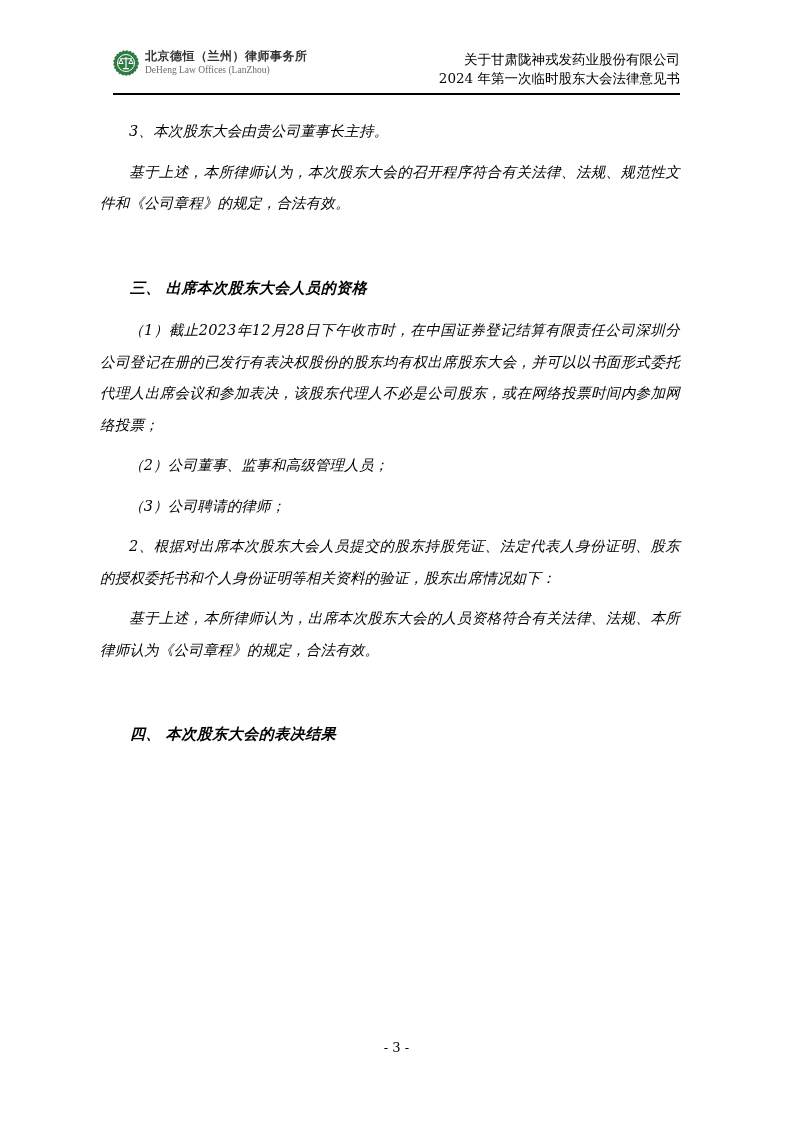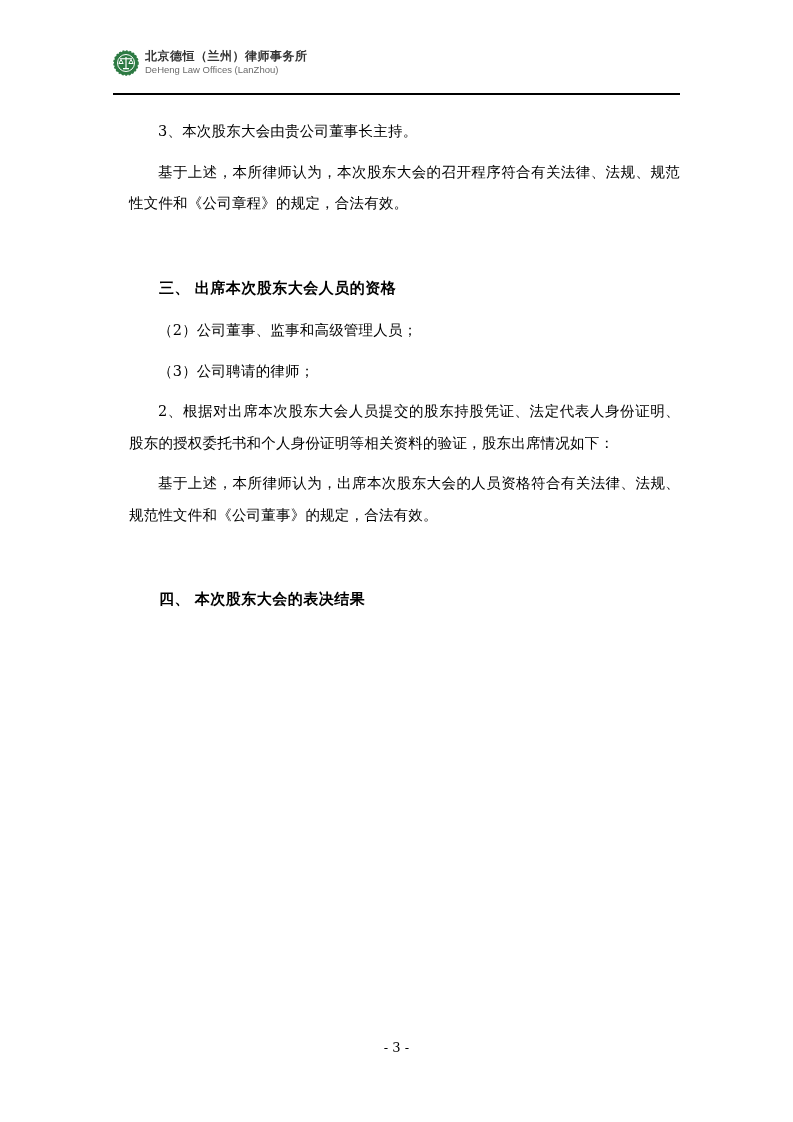--- a/index.html
+++ b/index.html
@@ -44,39 +44,40 @@
   .brand-names { line-height: 1.1; }
   .brand-zh {
     font-family: "Liberation Sans", sans-serif;
     font-weight: bold;
     font-size: 12px;
     color: #333333;
     letter-spacing: 0.5px;
     white-space: nowrap;
   }
   .brand-en {
-    font-family: Liberation Sans, sans-serif;
+    font-family: Liberation Serif, serif;
     font-size: 9.5px;
     color: #6b6b6b;
     margin-top: 2px;
     white-space: nowrap;
   }
   .doc-ref {
     text-align: right;
     font-size: 13.5px;
     line-height: 19px;
     color: #000000;
     white-space: nowrap;
   }
   
   .doc-body {
     position: absolute;
-    left: 129px;
+    left: 100px;
     right: 113px;
     top: 107px;
+    font-style: italic;
   }
   .para {
     margin: 9px 0 0 0;
     font-size: 14.5px;
     line-height: 31.5px;
     text-align: justify;
     text-indent: 2em;
     letter-spacing: 0.2px;
   }
   .heading {
@@ -116,30 +117,35 @@
           <path d="M8 9.5 L5.8 13.5 L10.2 13.5 Z" fill="none" stroke="#ffffff" stroke-width="1"></path>
           <path d="M18 9.5 L15.8 13.5 L20.2 13.5 Z" fill="none" stroke="#ffffff" stroke-width="1"></path>
           <rect x="10" y="18" width="6" height="1.3" fill="#ffffff"></rect>
         </svg>
       </span>
       <span class="brand-names">
         <div class="brand-zh">北京德恒（兰州）律师事务所</div>
         <div class="brand-en">DeHeng Law Offices (LanZhou)</div>
       </span>
     </div>
+    <div class="doc-ref">
+      <div>关于甘肃陇神戎发药业股份有限公司</div>
+      <div>2024 年第一次临时股东大会法律意见书</div>
+    </div>
   </div>
 
   <div class="doc-body">
     <p class="para">3、本次股东大会由贵公司董事长主持。</p>
     <p class="para">基于上述，本所律师认为，本次股东大会的召开程序符合有关法律、法规、规范性文件和《公司章程》的规定，合法有效。</p>
     <h2 class="heading">三、 出席本次股东大会人员的资格</h2>
+    <p class="para">（1）截止2023年12月28日下午收市时，在中国证券登记结算有限责任公司深圳分公司登记在册的已发行有表决权股份的股东均有权出席股东大会，并可以以书面形式委托代理人出席会议和参加表决，该股东代理人不必是公司股东，或在网络投票时间内参加网络投票；</p>
     <p class="para">（2）公司董事、监事和高级管理人员；</p>
     <p class="para">（3）公司聘请的律师；</p>
     <p class="para">2、根据对出席本次股东大会人员提交的股东持股凭证、法定代表人身份证明、股东的授权委托书和个人身份证明等相关资料的验证，股东出席情况如下：</p>
-    <p class="para">基于上述，本所律师认为，出席本次股东大会的人员资格符合有关法律、法规、规范性文件和《公司董事》的规定，合法有效。</p>
+    <p class="para">基于上述，本所律师认为，出席本次股东大会的人员资格符合有关法律、法规、本所律师认为《公司章程》的规定，合法有效。</p>
     <h2 class="heading">四、 本次股东大会的表决结果</h2>
   </div>
 
   <div class="footer">
     <span>- 3 -</span>
   </div>
 
 </div>
 
 </body></html>

